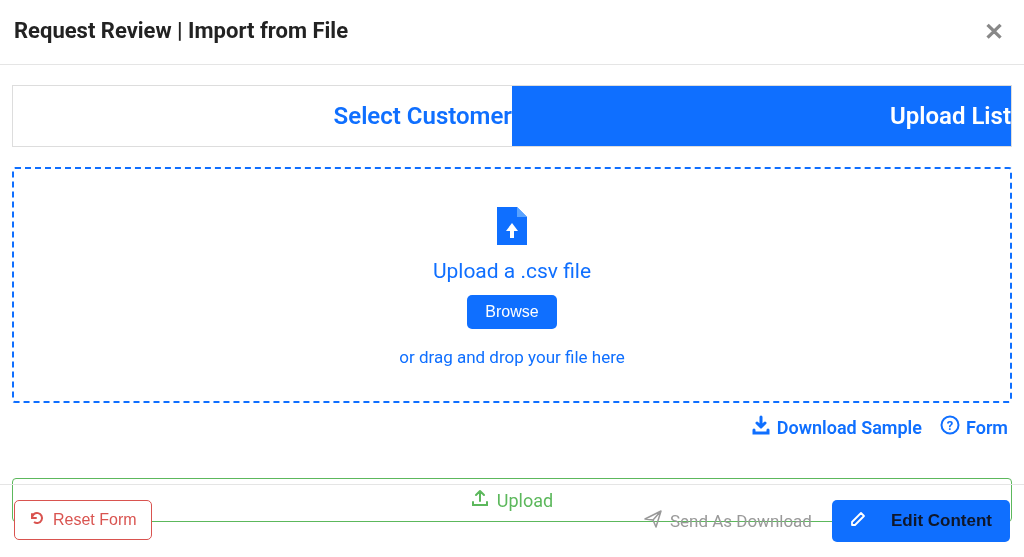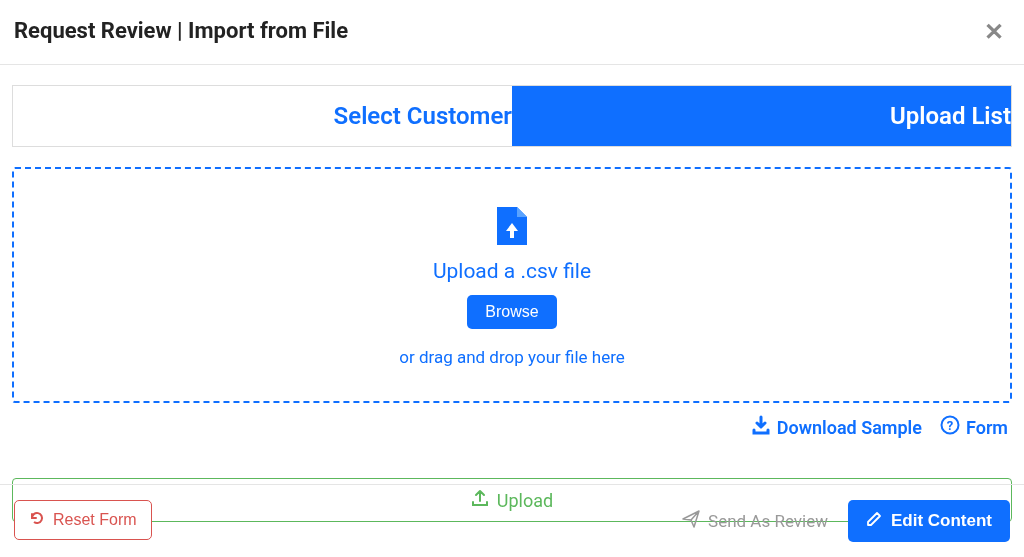--- a/index.html
+++ b/index.html
@@ -150,30 +150,30 @@
     .send-default {
       color: #999;
       font-size: 17px;
       display: flex;
       align-items: center;
       gap: 8px;
       cursor: pointer;
     }
     .edit-btn {
       background: #0f6fff;
-      color: #ffffff;
+      color: #0f172a;
       border: none;
       border-radius: 5px;
       padding: 10px 18px;
       font-size: 17px;
       font-weight: 600;
       cursor: pointer;
       display: flex;
       align-items: center;
-      gap: 8px;
+      gap: 24px;
     }
   </style>
 </head>
 <body>
 
 <div class="header">
   <div class="title">Request Review | Import from File</div>
   <div class="close-btn">✕</div>
 </div>
 
@@ -246,21 +246,21 @@
     </span>
     <span>Reset Form</span>
   </button>
   <div class="footer-right">
     <div class="send-default">
       <span>
         <svg width="18" height="18" viewBox="0 0 18 18">
           <path d="M 1 9 L 17 1 L 12 17 L 9 10 Z M 9 10 L 17 1" stroke="#999" stroke-width="1.5" fill="none" stroke-linejoin="round"></path>
         </svg>
       </span>
-      <span>Send As Review</span>
+      <span>Send As Download</span>
     </div>
     <button class="edit-btn">
       <span>
         <svg width="17" height="17" viewBox="0 0 17 17">
           <path d="M 2 12 L 2 15 L 5 15 L 14 6 L 11 3 Z M 11 3 L 14 6" stroke="#fff" stroke-width="1.8" fill="none" stroke-linejoin="round"></path>
         </svg>
       </span>
       <span>Edit Content</span>
     </button>
   </div>

